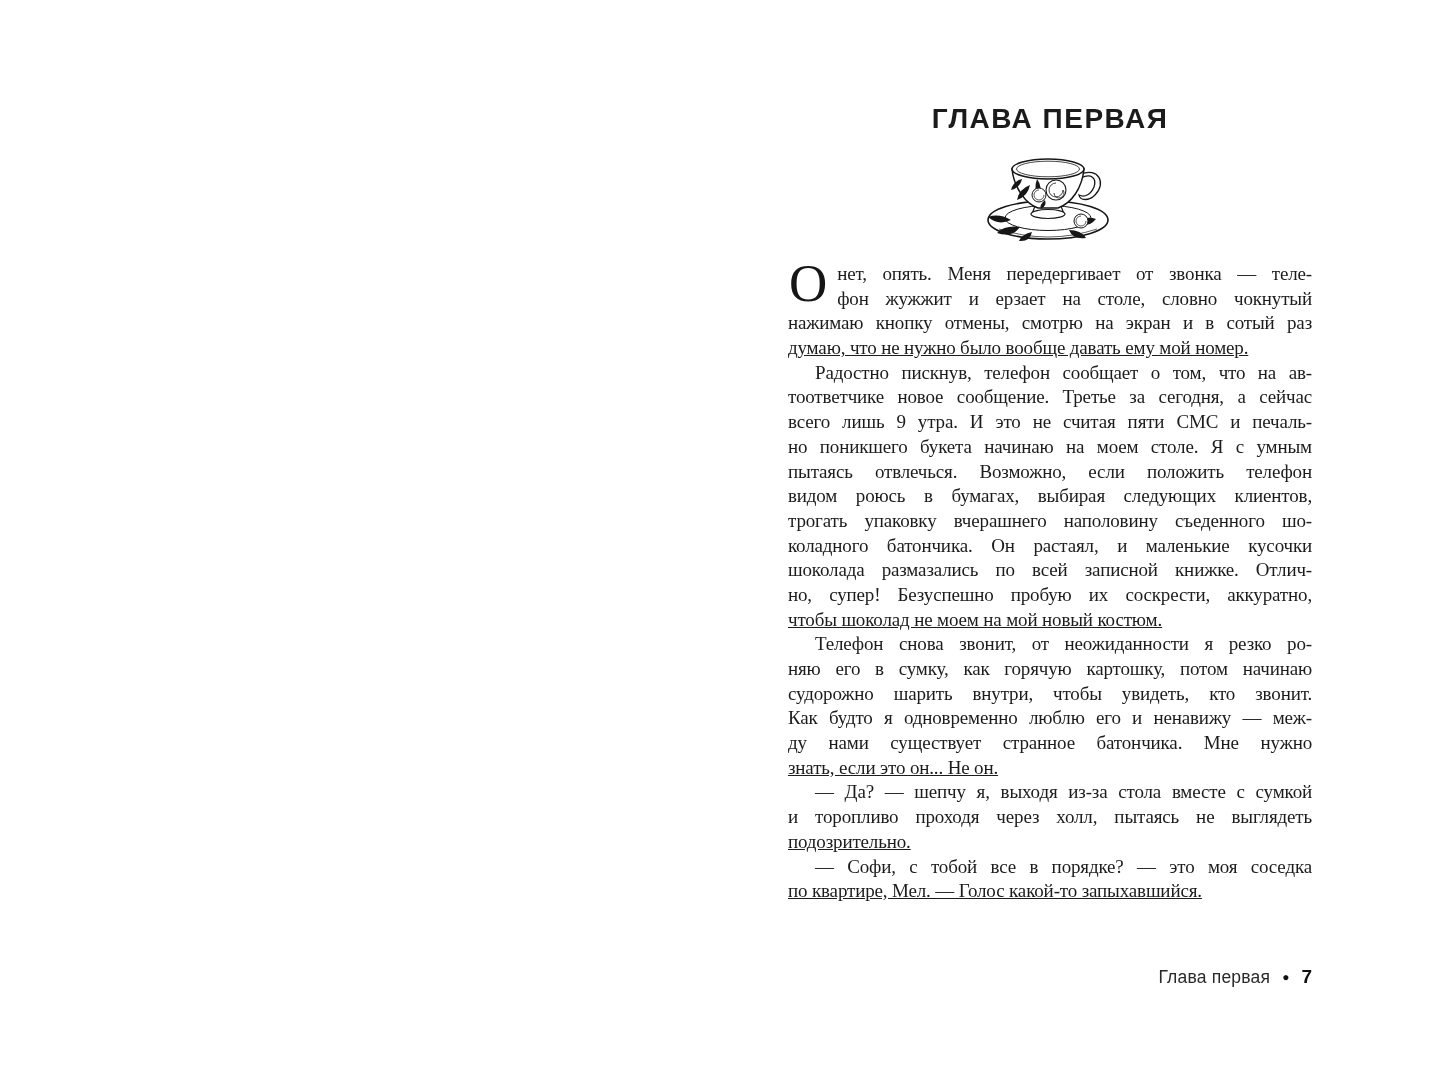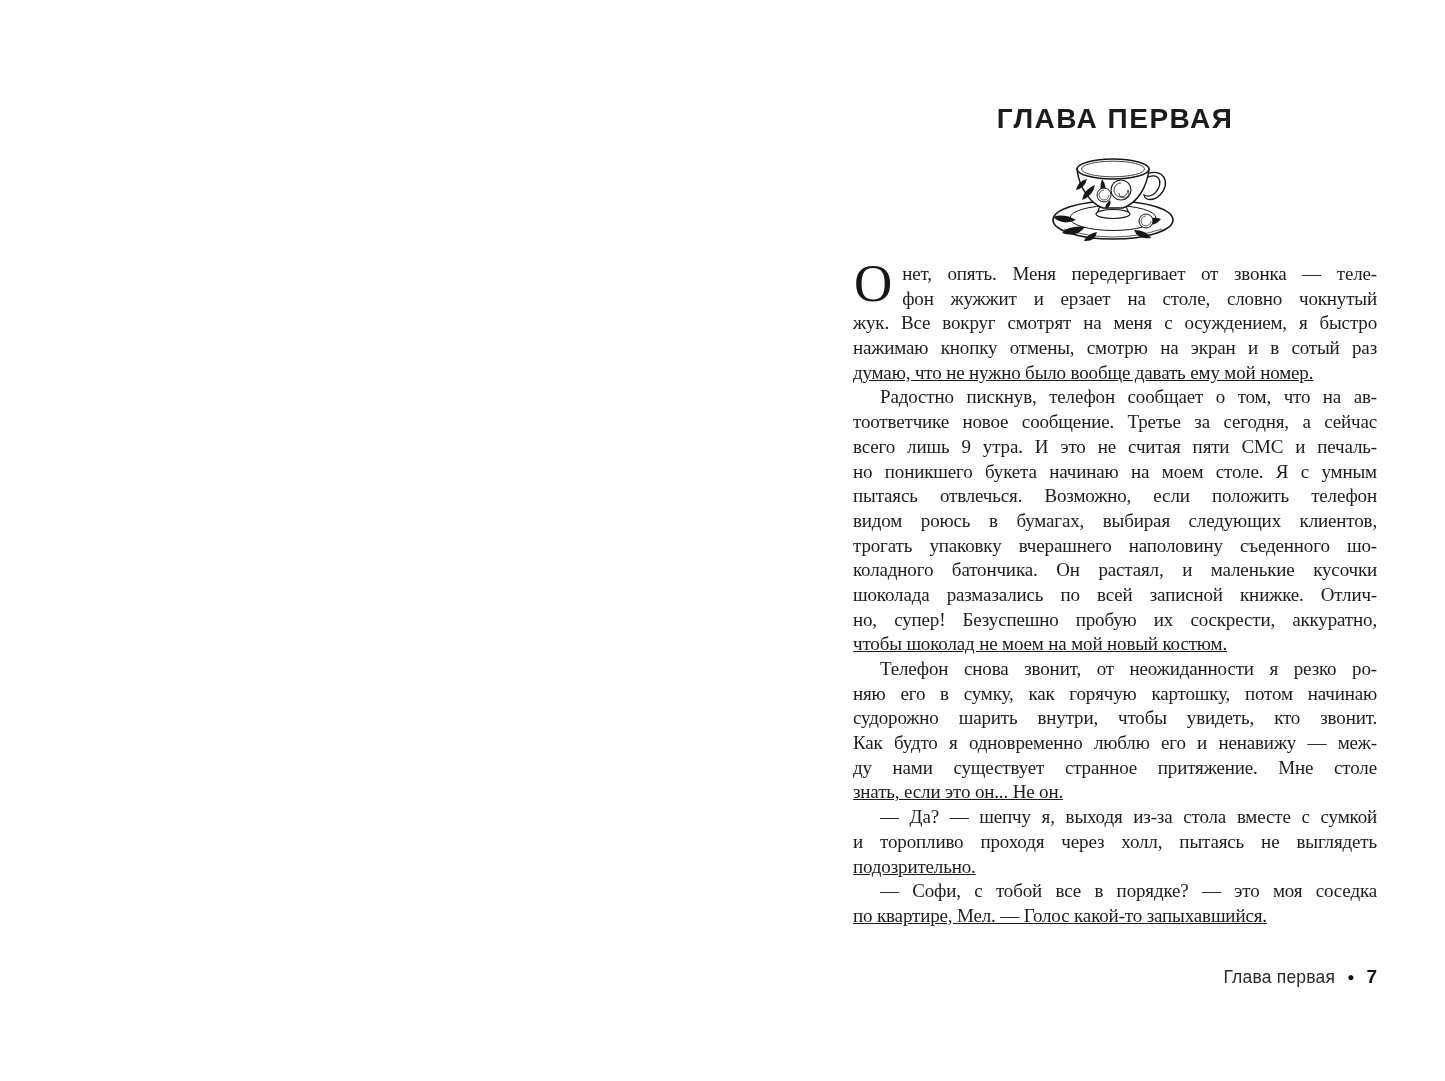--- a/index.html
+++ b/index.html
@@ -11,21 +11,21 @@
     overflow: hidden;
   }
   .page {
     position: relative;
     width: 1445px;
     height: 1081px;
     background: #ffffff;
   }
   .column {
     position: absolute;
-    left: 853px;
+    left: 788px;
     top: 0;
     width: 524px;
     height: 1081px;
   }
   .chapter-heading {
     position: absolute;
     top: 103px;
     left: 0;
     width: 100%;
     margin: 0;
@@ -152,21 +152,20 @@
           <path d="M104,68 a5,5 0 1 0 5,5" fill="none" stroke-width="0.7"></path>
         </g>
       </svg>
     </div>
 
     <div class="body-text">
         <div class="para">
           <span class="drop-cap">О</span>
           <div class="line">нет, опять. Меня передергивает от звонка — теле-</div>
           <div class="line">фон жужжит и ерзает на столе, словно чокнутый</div>
-          <div class="line">жук. Все вокруг смотрят на меня с осуждением, я быстро</div>
           <div class="line">нажимаю кнопку отмены, смотрю на экран и в сотый раз</div>
           <div class="line last">думаю, что не нужно было вообще давать ему мой номер.</div>
         </div>
         <div class="para">
           <div class="line indent">Радостно пискнув, телефон сообщает о том, что на ав-</div>
           <div class="line">тоответчике новое сообщение. Третье за сегодня, а сейчас</div>
           <div class="line">всего лишь 9 утра. И это не считая пяти СМС и печаль-</div>
           <div class="line">но поникшего букета начинаю на моем столе. Я с умным</div>
           <div class="line">пытаясь отвлечься. Возможно, если положить телефон</div>
           <div class="line">видом роюсь в бумагах, выбирая следующих клиентов,</div>
@@ -174,21 +173,21 @@
           <div class="line">коладного батончика. Он растаял, и маленькие кусочки</div>
           <div class="line">шоколада размазались по всей записной книжке. Отлич-</div>
           <div class="line">но, супер! Безуспешно пробую их соскрести, аккуратно,</div>
           <div class="line last">чтобы шоколад не моем на мой новый костюм.</div>
         </div>
         <div class="para">
           <div class="line indent">Телефон снова звонит, от неожиданности я резко ро-</div>
           <div class="line">няю его в сумку, как горячую картошку, потом начинаю</div>
           <div class="line">судорожно шарить внутри, чтобы увидеть, кто звонит.</div>
           <div class="line">Как будто я одновременно люблю его и ненавижу — меж-</div>
-          <div class="line">ду нами существует странное притяжение. Мне столе</div>
+          <div class="line">ду нами существует странное батончика. Мне нужно</div>
           <div class="line last">знать, если это он... Не он.</div>
         </div>
         <div class="para">
           <div class="line indent">— Да? — шепчу я, выходя из-за стола вместе с сумкой</div>
           <div class="line">и торопливо проходя через холл, пытаясь не выглядеть</div>
           <div class="line last">подозрительно.</div>
         </div>
         <div class="para">
           <div class="line indent">— Софи, с тобой все в порядке? — это моя соседка</div>
           <div class="line last">по квартире, Мел. — Голос какой-то запыхавшийся.</div>

